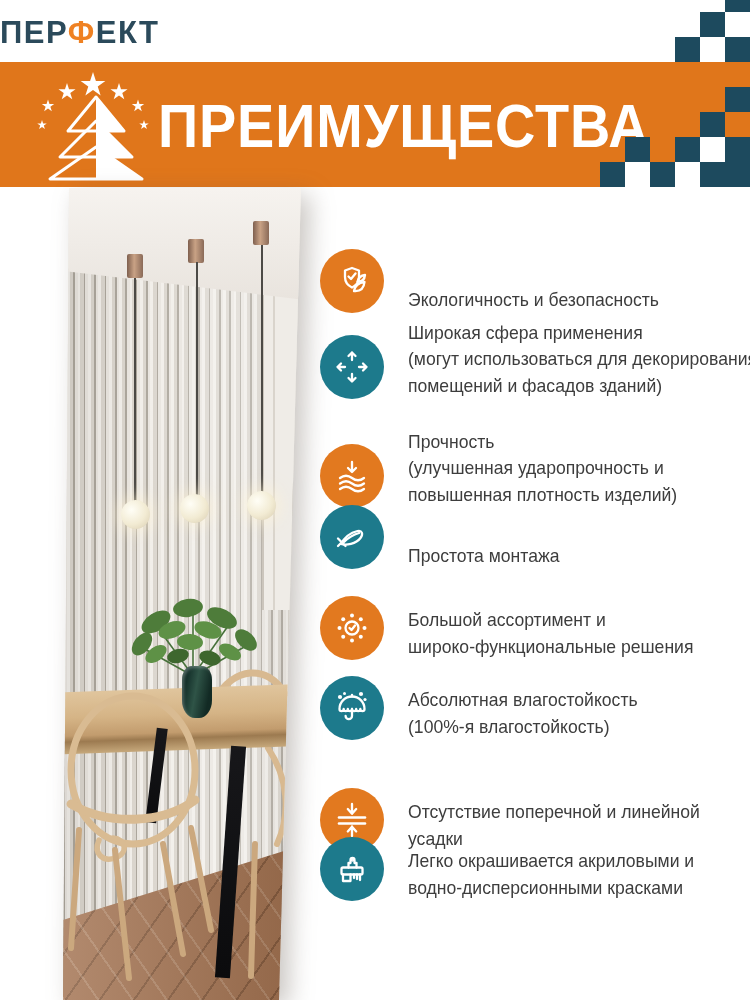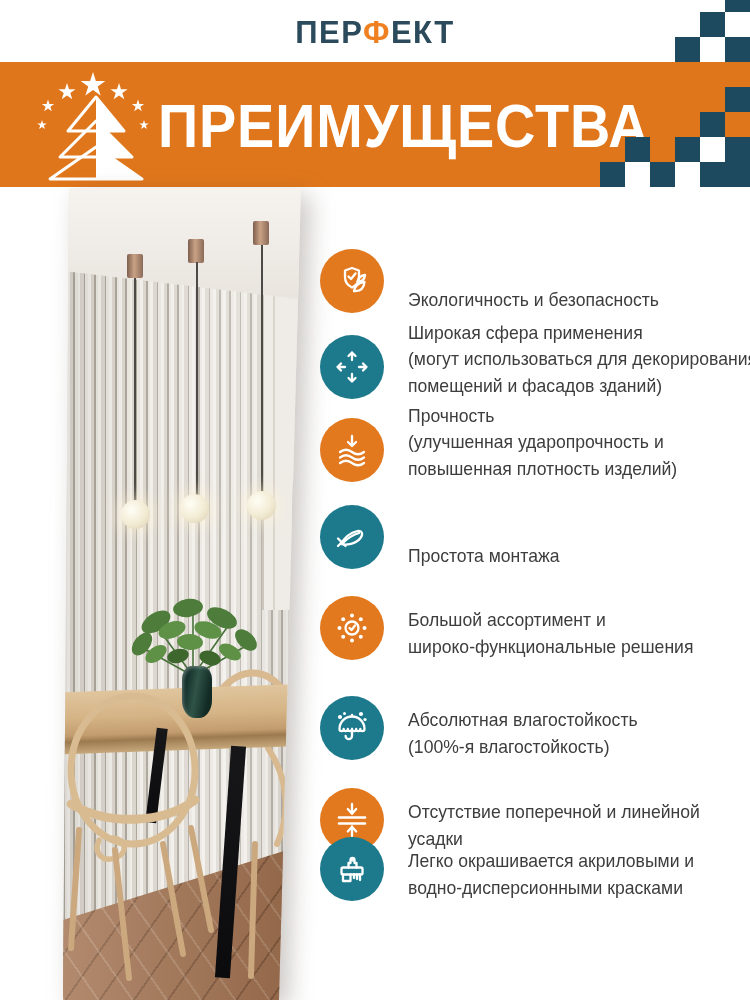--- a/index.html
+++ b/index.html
@@ -1,20 +1,20 @@
 <!DOCTYPE html>
 <html><head>
 <meta charset="utf-8">
 <style>
   html,body{margin:0;padding:0;background:#fff;}
   .page{position:relative;width:750px;height:1000px;background:#ffffff;overflow:hidden;
         font-family:"Liberation Sans",sans-serif;}
 
   
-  .logo{position:absolute;top:15px;left:0;width:100%;text-align:center;
+  .logo{position:absolute;top:15px;left:0;width:100%;text-align:left;
         font-size:31px;font-weight:700;letter-spacing:1.5px;color:#2B4A5B;}
   .logo .accent{color:#EF8122;}
 
   
   .banner{position:absolute;left:0;top:62px;width:750px;height:125px;background:#E0761B;}
   .banner-title{position:absolute;left:158px;top:50%;
         transform:translateY(-50%) scaleX(.9);transform-origin:left center;
         font-size:62px;font-weight:700;color:#ffffff;letter-spacing:1px;white-space:nowrap;}
   .tree-icon{position:absolute;left:34px;top:3px;}
 
@@ -227,21 +227,21 @@
           <path d="M27 20 H34.5 M31 16.5 L34.5 20 L31 23.5"></path>
         </svg>
       </div>
       <div class="item-text">
         <div>Широкая сфера применения</div>
         <div>(могут использоваться для декорирования</div>
         <div>помещений и фасадов зданий)</div>
       </div>
     </div>
 
-    <div class="item" style="top:418px">
+    <div class="item" style="top:444px">
       <div class="badge orange">
         <svg width="40" height="40" viewBox="0 0 40 40">
           <path d="M20 6 V15.5 M16 12 L20 16 L24 12"></path>
           <path d="M8 22 C12 19 16 19 20 22 C24 25 28 25 32 22"></path>
           <path d="M8 27.5 C12 24.5 16 24.5 20 27.5 C24 30.5 28 30.5 32 27.5"></path>
           <path d="M8 33 C12 30 16 30 20 33 C24 36 28 36 32 33"></path>
         </svg>
       </div>
       <div class="item-text">
         <div>Прочность</div>
@@ -279,21 +279,21 @@
               <circle cx="28.8" cy="28.8" r="2"></circle>
           </g>
         </svg>
       </div>
       <div class="item-text">
         <div>Большой ассортимент и</div>
         <div>широко-функциональные решения</div>
       </div>
     </div>
 
-    <div class="item" style="top:696px">
+    <div class="item" style="top:676px">
       <div class="badge teal">
         <svg width="40" height="40" viewBox="0 0 40 40">
           <path d="M7.5 21 A12.5 12.5 0 0 1 32.5 21 A2.08 2.08 0 0 1 28.33 21 A2.08 2.08 0 0 1 24.17 21 A2.08 2.08 0 0 1 20 21 A2.08 2.08 0 0 1 15.83 21 A2.08 2.08 0 0 1 11.67 21 A2.08 2.08 0 0 1 7.5 21 Z"></path>
           <path d="M20 21 V28 A3.2 3.2 0 1 1 13.6 28"></path>
           <path d="M20 8.5 V6.8"></path>
           <g fill="#fff" stroke="none">
             <circle cx="8" cy="9" r="2.1"></circle>
               <circle cx="12.5" cy="5.5" r="1.5"></circle>
             <circle cx="29" cy="6" r="2.1"></circle>
               <circle cx="33" cy="11.5" r="1.6"></circle>

